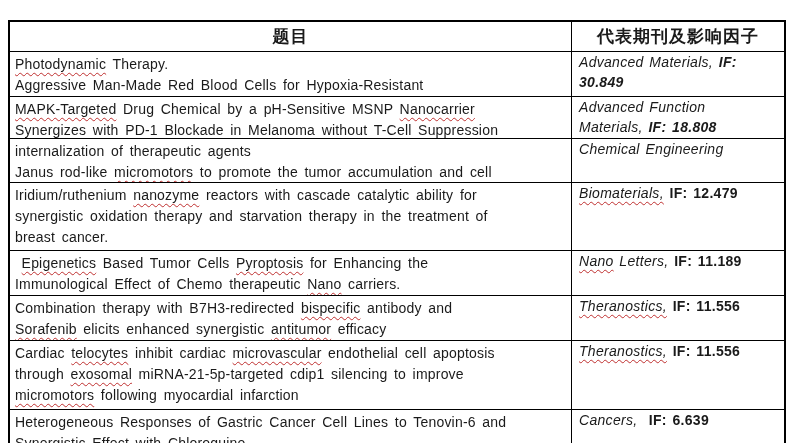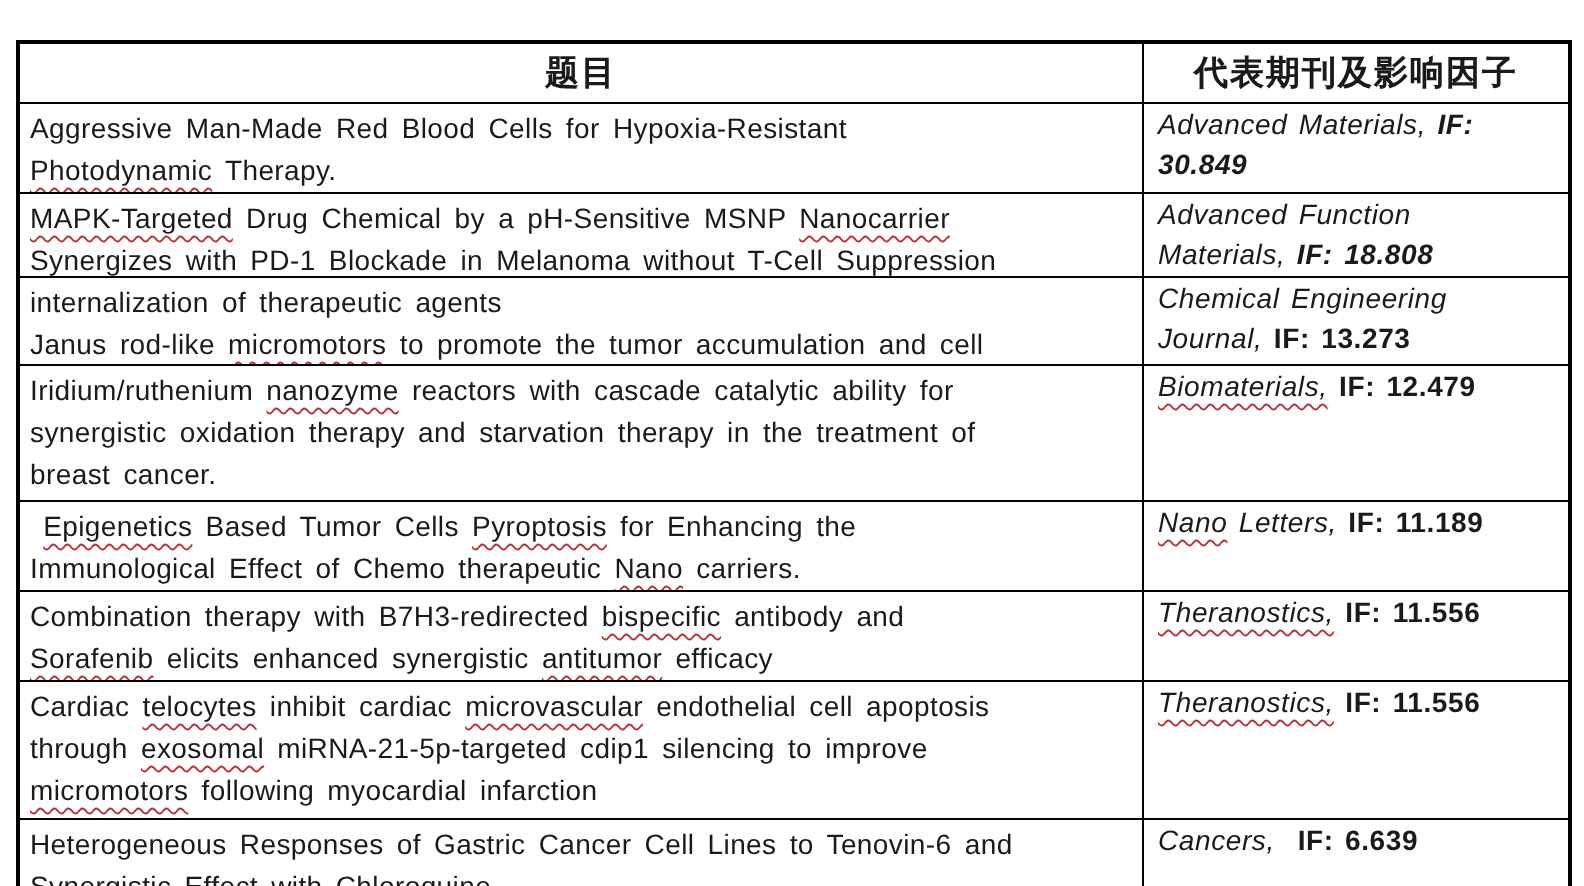--- a/index.html
+++ b/index.html
@@ -47,42 +47,41 @@
     text-underline-offset:3px;
   }
 </style>
 </head>
 <body>
 
 <div class="table">
   <div class="cell hcell">题目</div>
   <div class="cell hcell">代表期刊及影响因子</div>
 <div class="cell title-cell">
+      <div class="line"><span class="sq">Photodynamic</span><span> Therapy.</span></div>
       <div class="line"><span>Aggressive Man-Made Red Blood Cells for Hypoxia-Resistant</span></div>
-      <div class="line"><span class="sq">Photodynamic</span><span> Therapy.</span></div>
     </div>
     <div class="cell journal-cell">
       <div class="line"><span class="it">Advanced Materials, </span><span class="it bd">IF:</span></div>
       <div class="line"><span class="it bd">30.849</span></div>
     </div>
     <div class="cell title-cell">
       <div class="line"><span class="sq">MAPK-Targeted</span><span> Drug Chemical by a pH-Sensitive MSNP </span><span class="sq">Nanocarrier</span></div>
       <div class="line"><span class="sq">Synergizes</span><span> with PD-1 Blockade in Melanoma without T-Cell Suppression</span></div>
     </div>
     <div class="cell journal-cell">
       <div class="line"><span class="it">Advanced Function</span></div>
       <div class="line"><span class="it">Materials, </span><span class="it bd">IF: 18.808</span></div>
     </div>
     <div class="cell title-cell">
       <div class="line"><span>internalization of therapeutic agents</span></div>
       <div class="line"><span>Janus rod-like </span><span class="sq">micromotors</span><span> to promote the tumor accumulation and cell</span></div>
     </div>
     <div class="cell journal-cell">
       <div class="line"><span class="it">Chemical Engineering</span></div>
-      <div class="line"><span class="it">Journal</span><span class="it">, </span><span class="bd">IF: 13.273</span></div>
     </div>
     <div class="cell title-cell">
       <div class="line"><span>Iridium/ruthenium </span><span class="sq">nanozyme</span><span> reactors with cascade catalytic ability for</span></div>
       <div class="line"><span>synergistic oxidation therapy and starvation therapy in the treatment of</span></div>
       <div class="line"><span>breast cancer.</span></div>
     </div>
     <div class="cell journal-cell">
       <div class="line"><span class="sq it">Biomaterials,</span><span class="it">&nbsp;</span><span class="bd">IF: 12.479</span></div>
     </div>
     <div class="cell title-cell">

